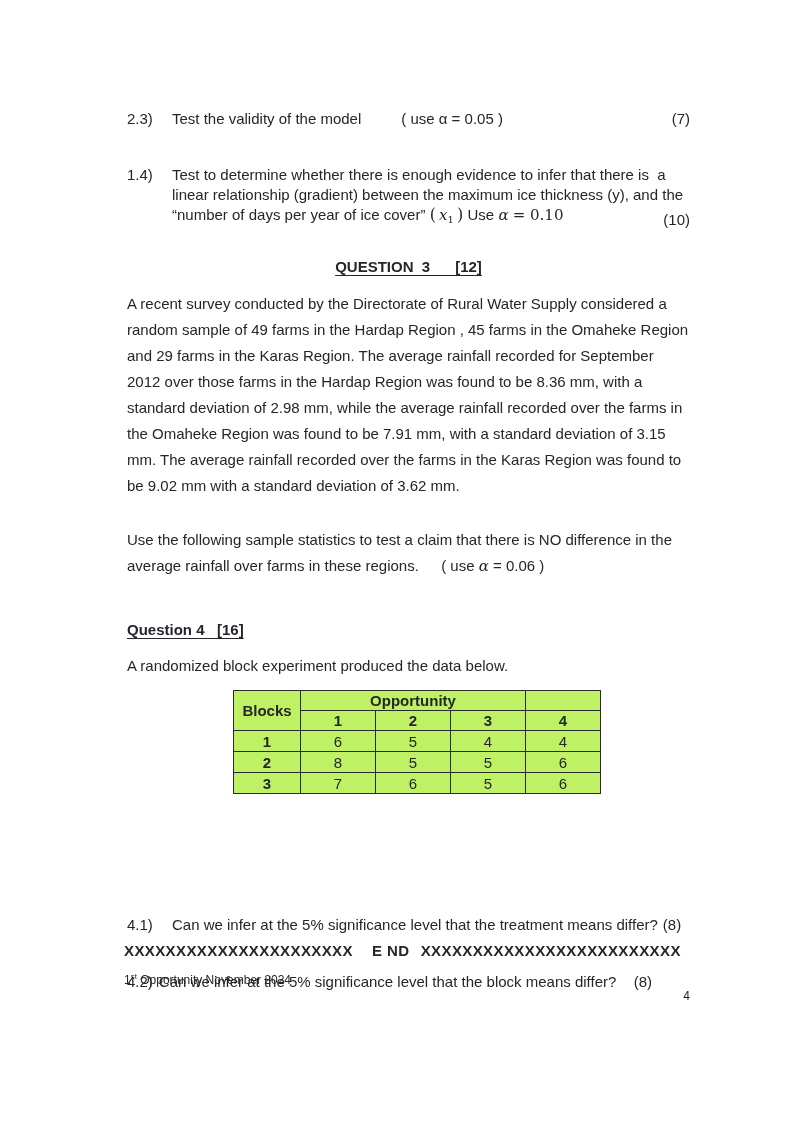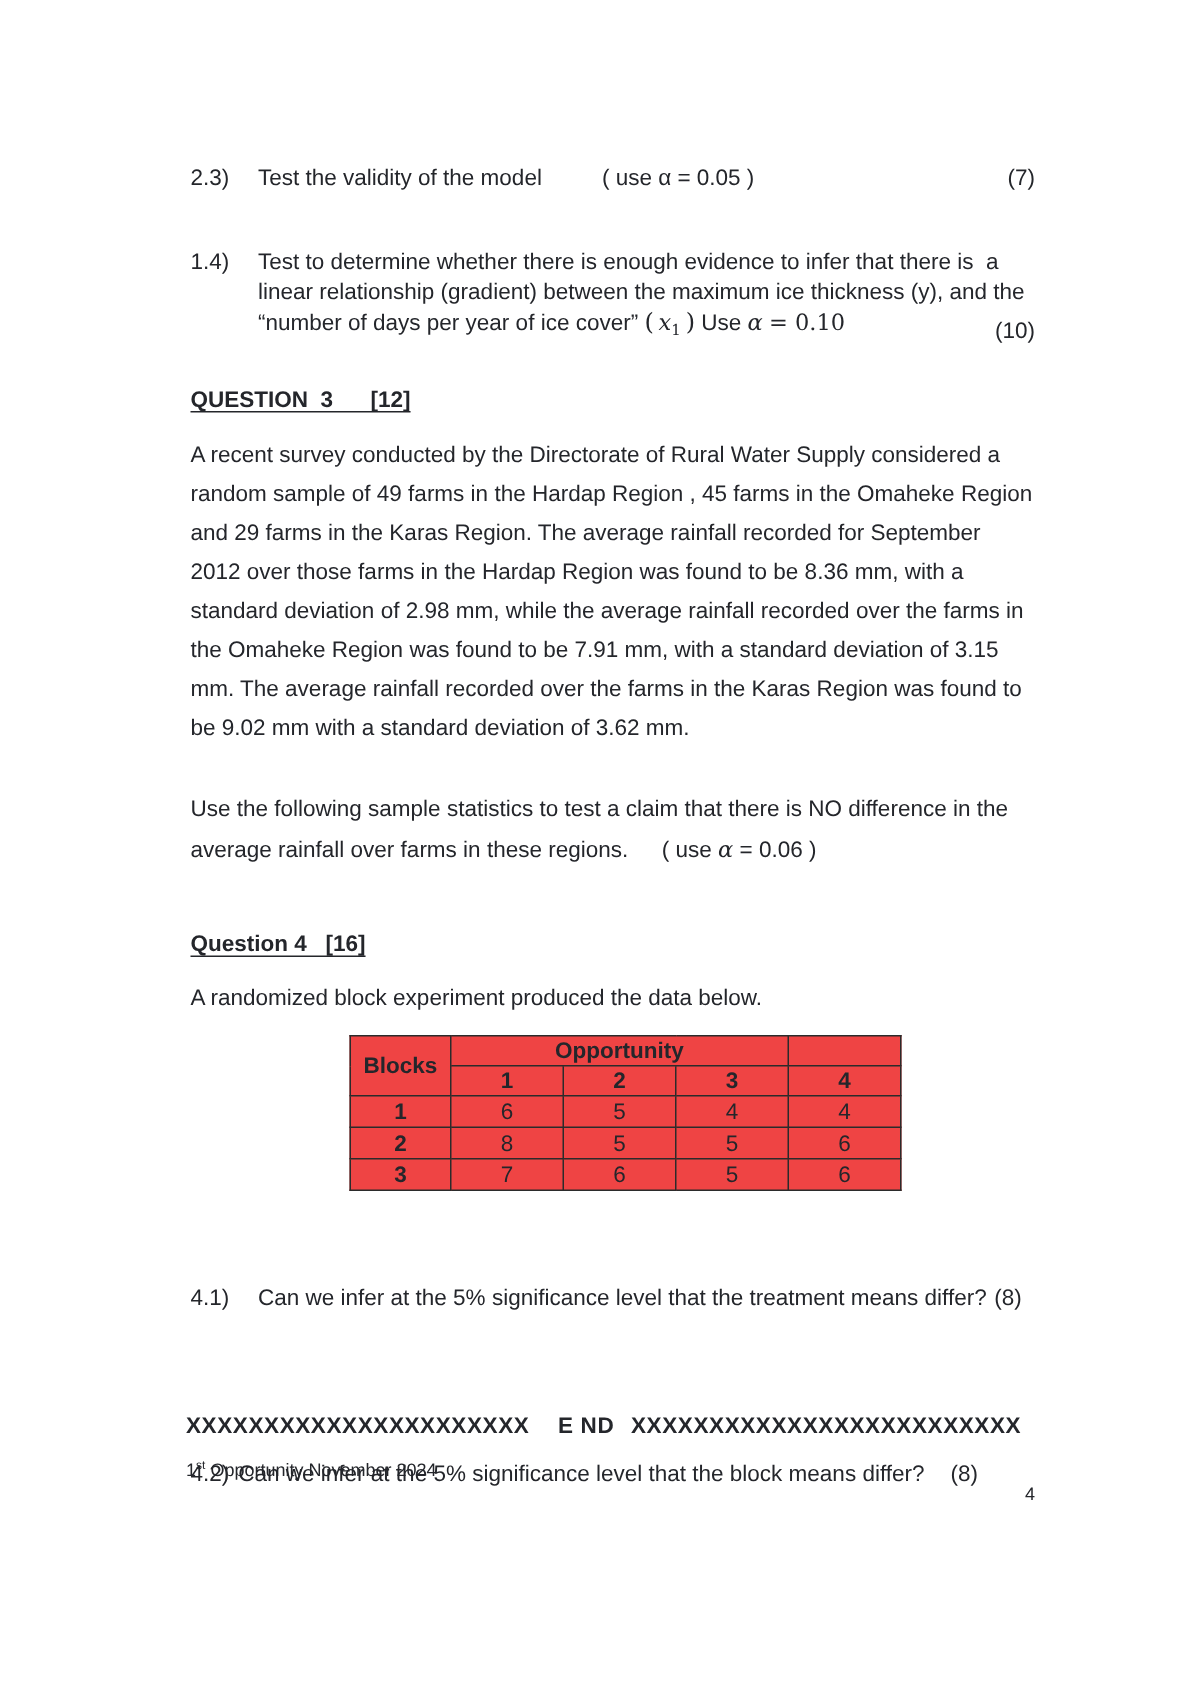--- a/index.html
+++ b/index.html
@@ -13,21 +13,21 @@
   .item-row{display:flex;position:relative;}
   .item-num{flex:0 0 45px;}
   .marks-right{position:absolute;right:0;top:0;}
   .marks-bottom{position:absolute;right:0;bottom:0;}
   .serif{font-family:"DejaVu Serif","Liberation Serif",serif;}
   .ital{font-style:italic;}
   .mathsub{font-size:10px;vertical-align:-3px;}
   .heading{font-weight:bold;text-decoration:underline;text-underline-offset:3px;}
   .para{line-height:26px;}
   .lh20{line-height:20px;}
-  table.block-table{border-collapse:collapse;background:#ef4444;}
+  table.block-table{border-collapse:collapse;background:#bef264;}
   table.block-table td,table.block-table th{
     border:1.6px solid #2b2b2b;text-align:center;vertical-align:middle;
     font-size:15px;padding:0 4px;font-weight:normal;
   }
   table.block-table .hdr{font-weight:bold;}
   table.block-table .h-row td,table.block-table .h-row th{height:19px;}
   table.block-table .d-row td{height:20px;}
   .col-blocks{width:58px;}
   .col-t{width:66px;}
   .footer-x{font-weight:bold;letter-spacing:0.4px;}
@@ -50,21 +50,21 @@
   <div class="lh20" style="position:relative;width:518px;">
     <span>Test to determine whether there is enough evidence to infer that there is&nbsp; a linear relationship (gradient) between the maximum ice thickness (y), and the “number of days per year of ice cover”</span>
     <span class="serif" style="font-size:16px;">( </span><span class="serif ital">x</span><sub class="serif mathsub">1</sub><span class="serif" style="font-size:16px;"> )</span>
     <span>Use</span>
     <span class="serif ital">α</span>
     <span class="serif">= 0.10</span>
     <span class="marks-bottom">(10)</span>
   </div>
 </div>
 
-<div class="abs content-x" style="top:258px;">
+<div class="abs content-x" style="top:258px;text-align:center;">
   <span class="heading">QUESTION&nbsp;&nbsp;3&nbsp;&nbsp;&nbsp;&nbsp;&nbsp;&nbsp;[12]</span>
 </div>
 
 <div class="abs content-x para" style="top:291px;">A recent survey conducted by the Directorate of Rural Water Supply considered a random sample of 49 farms in the Hardap Region , 45 farms in the Omaheke Region and 29 farms in the Karas Region. The average rainfall recorded for September 2012 over those farms in the Hardap Region was found to be 8.36 mm, with a standard deviation of 2.98 mm, while the average rainfall recorded over the farms in the Omaheke Region was found to be 7.91 mm, with a standard deviation of 3.15 mm. The average rainfall recorded over the farms in the Karas Region was found to be 9.02 mm with a standard deviation of 3.62 mm.</div>
 
 <div class="abs content-x para" style="top:527px;">
   <span>Use the following sample statistics to test a claim that there is NO difference in the average rainfall over farms in these regions.</span>
   <span style="display:inline-block;width:14px;"></span>
   <span>( use</span>
   <span class="serif ital">α</span>
@@ -109,21 +109,21 @@
       <td class="hdr">3</td>
       <td>7</td>
       <td>6</td>
       <td>5</td>
       <td>6</td>
     </tr>
   </tbody>
     </table>
 </div>
 
-<div class="abs content-x item-row nowrap" style="top:774px;">
+<div class="abs content-x item-row nowrap" style="top:834px;">
   <span class="item-num">4.1)</span>
   <span>Can we infer at the 5% significance level that the treatment means differ?</span>
   <span style="margin-left:5px;">(8)</span>
 </div>
 
 <div class="abs content-x item-row nowrap" style="top:874px;">
   <span>4.2)</span>
   <span style="margin-left:6px;">Can we infer at the 5% significance level that the block means differ?</span>
   <span class="marks-right" style="right:38px;">(8)</span>
 </div>

